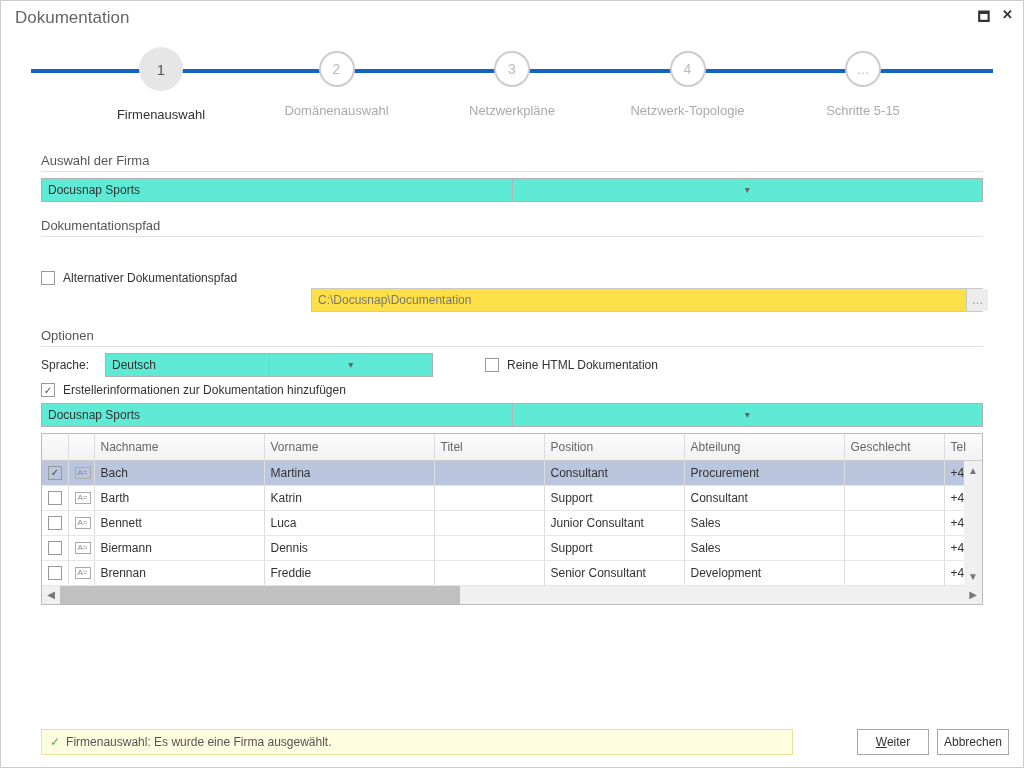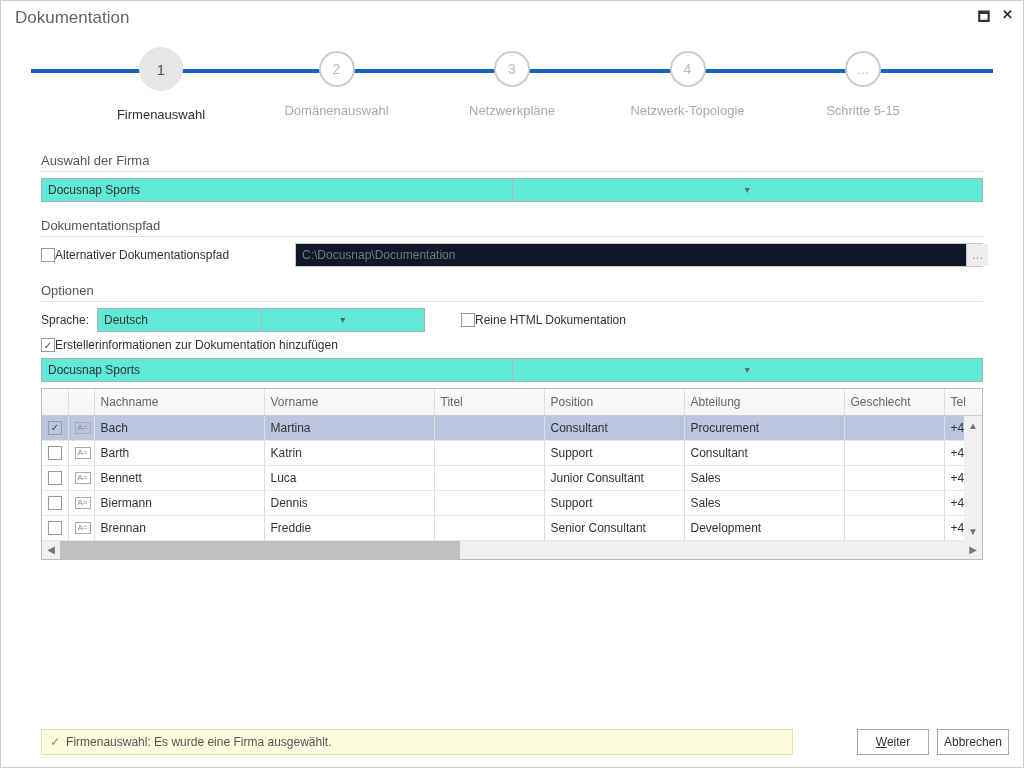--- a/index.html
+++ b/index.html
@@ -11,26 +11,26 @@
   .wizard { position: relative; height: 80px; margin: 18px 30px 0 30px; }
   .wizard .bar { position: absolute; top: 18px; left: 0; right: 0; height: 4px; background: #1565c0; }
   .wizard .steps { display: flex; justify-content: space-between; position: relative; padding: 0 60px; }
   .wizard .step { display: flex; flex-direction: column; align-items: center; position: relative; z-index: 2; width: 140px; }
   .wizard .circle { width: 36px; height: 36px; border-radius: 50%; border: 2px solid #ccc; background: #fff; display: flex; align-items: center; justify-content: center; font-size: 14px; color: #bbb; }
   .wizard .step.active .circle { width: 44px; height: 44px; border: none; background: #e6e6e6; color: #555; font-size: 15px; margin-top: -4px; }
   .wizard .label { margin-top: 16px; font-size: 13px; color: #aaa; }
   .wizard .step.active .label { color: #333; }
   .content { padding: 6px 40px 12px 40px; }
   .section-title { font-size: 13px; color: #555; margin: 16px 0 6px 0; border-bottom: 1px solid #e1e1e1; padding-bottom: 3px; }
-  .row { display: flex; align-items: center; gap: 0; margin: 6px 0; }
+  .row { display: flex; align-items: center; gap: 8px; margin: 6px 0; }
   .select { display: flex; align-items: center; border: 1px solid #b0b0b0; height: 24px; background: #5eead4; width: 100%; position: relative; }
   .select span { padding: 0 6px; font-size: 12px; flex: 1; }
   .select .arrow { width: 16px; text-align: center; border-left: 1px solid #b5b5b5; font-size: 10px; line-height: 22px; color: #666; }
   .checkbox { width: 14px; height: 14px; border: 1px solid #999; display: flex; align-items: center; justify-content: center; font-size: 10px; color: #444; flex-shrink: 0; }
-  .input-ro { border: 1px solid #c8c8c8; background: #0f172a; height: 24px; padding: 0 6px; font-size: 12px; color: #777; flex: 1; display: flex; align-items: center; }
+  .input-ro { border: 1px solid #c8c8c8; background: #fde047; height: 24px; padding: 0 6px; font-size: 12px; color: #777; flex: 1; display: flex; align-items: center; margin-top: 45px; }
   .input-ro .browse { width: 22px; height: 22px; border-left: 1px solid #c8c8c8; margin-right: -6px; background: #ececec; display: flex; align-items: center; justify-content: center; color: #999; }
   .lang-select { width: 328px; }
   .table-wrap { border: 1px solid #bbb; position: relative; overflow: hidden; }
   table { border-collapse: collapse; width: 100%; table-layout: fixed; }
   th, td { border-right: 1px solid #ddd; border-bottom: 1px solid #e6e6e6; padding: 5px 6px; text-align: left; font-size: 12px; white-space: nowrap; overflow: hidden; }
   th { background: linear-gradient(#fbfbfb,#f2f2f2); color: #666; font-weight: 400; border-bottom: 1px solid #ccc; height: 26px; }
   tbody tr td.chktd { width: 22px; text-align: center; }
   tbody tr td.icon { width: 22px; text-align: center; color: #888; font-size: 10px; }
   tbody tr.selected td { background: #b9c6dd; }
   .hscroll { height: 18px; display: flex; }

